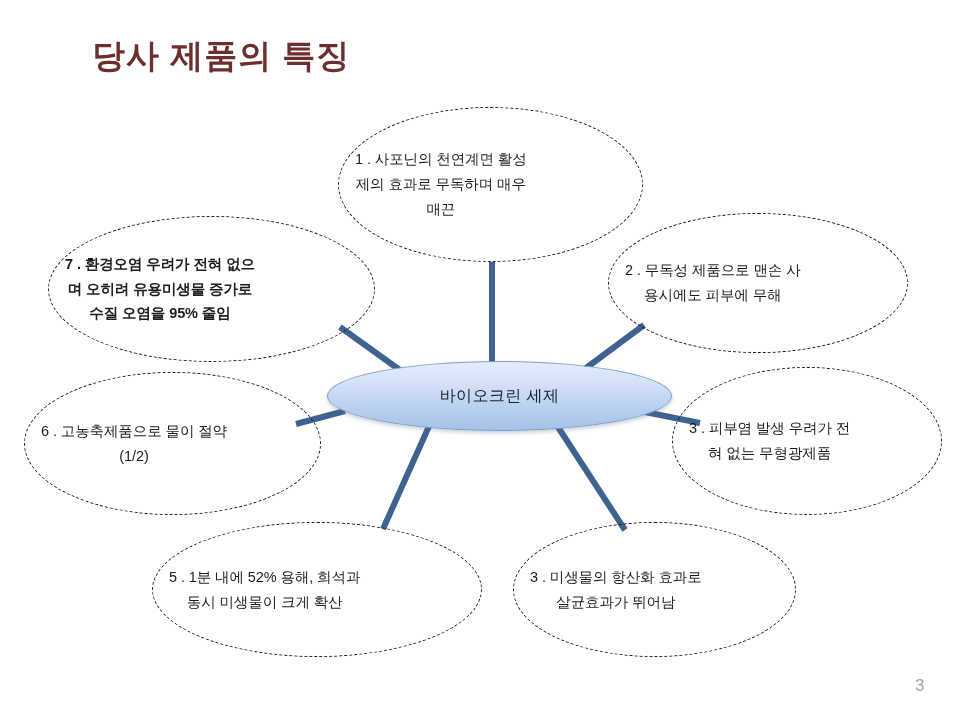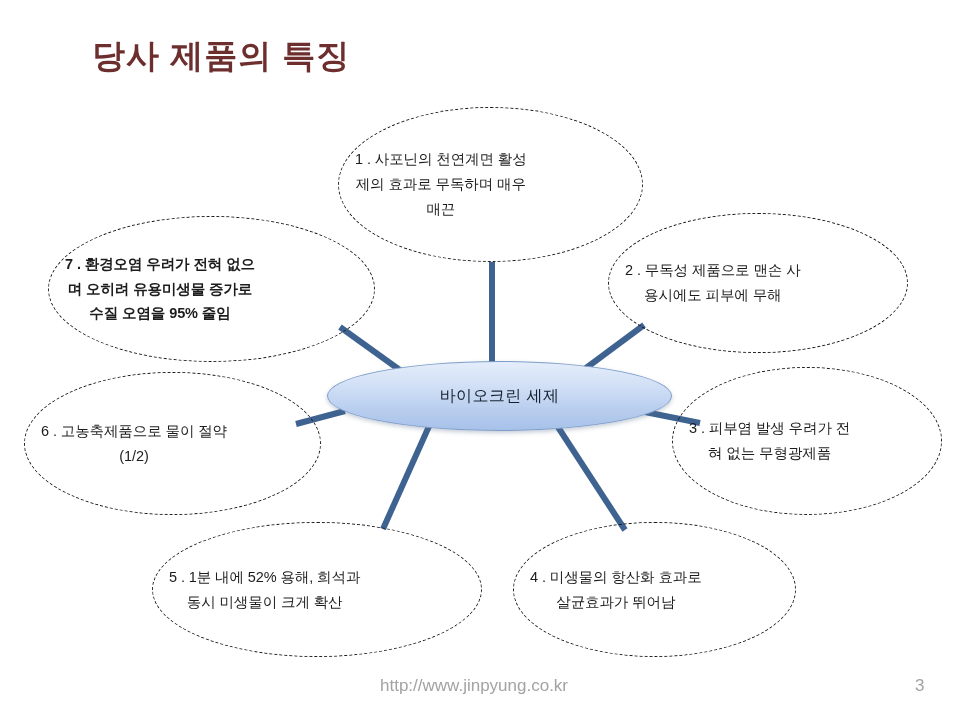--- a/index.html
+++ b/index.html
@@ -127,21 +127,21 @@
     <div class="node-text">2 . 무독성 제품으로 맨손 사
 용시에도 피부에 무해</div>
   </div>
 
   <div class="node" style="left:672px; top:367px; width:270px; height:148px;">
     <div class="node-text">3 . 피부염 발생 우려가  전
 혀 없는 무형광제품</div>
   </div>
 
   <div class="node" style="left:513px; top:522px; width:283px; height:135px;">
-    <div class="node-text">4 . 미생물의 항산화 효과로
+    <div class="node-text">3 . 미생물의 항산화 효과로
 살균효과가 뛰어남</div>
   </div>
 
   <div class="node" style="left:152px; top:522px; width:330px; height:135px;">
     <div class="node-text">5 . 1분 내에 52% 용해, 희석과
 동시 미생물이 크게 확산</div>
   </div>
 
   <div class="node" style="left:24px; top:372px; width:297px; height:143px;">
     <div class="node-text">6 . 고농축제품으로 물이 절약
@@ -151,16 +151,15 @@
   <div class="node" style="left:48px; top:216px; width:327px; height:146px;font-weight:bold;">
     <div class="node-text">7 . 환경오염 우려가 전혀   없으
 며 오히려 유용미생물   증가로
 수질 오염을 95% 줄임</div>
   </div>
 
   <div id="center-node">
     <div id="center-node-text">바이오크린 세제</div>
   </div>
 
-  <div id="footer-url">http://www.jinpyung.co.kr</div>
   <div id="footer-page">3</div>
 
 </div>
 
 </body></html>

